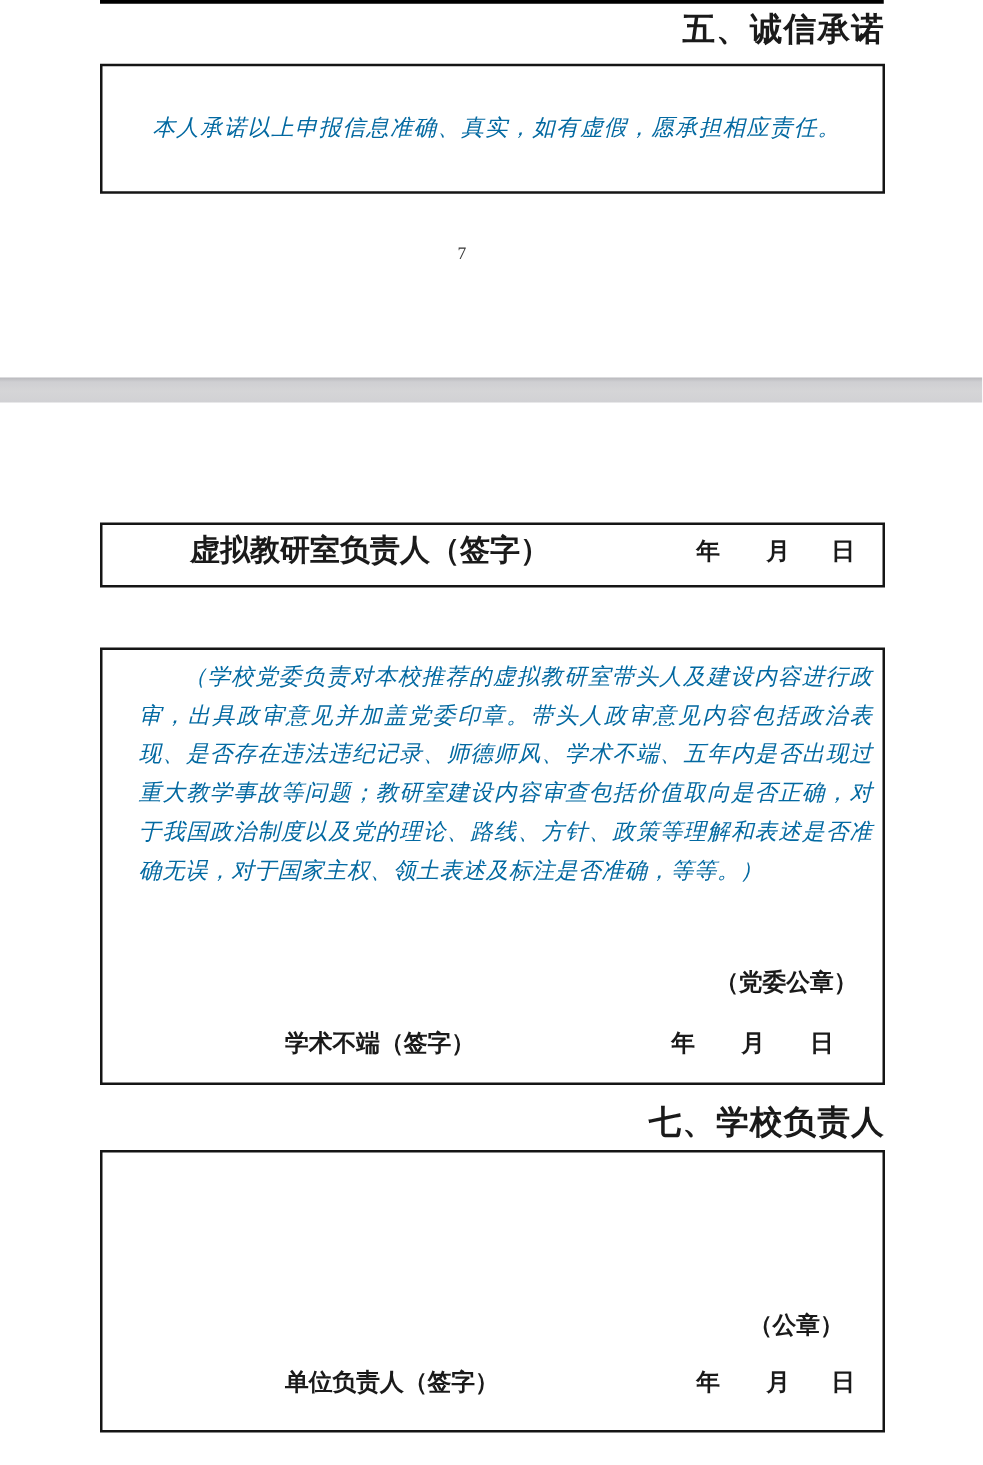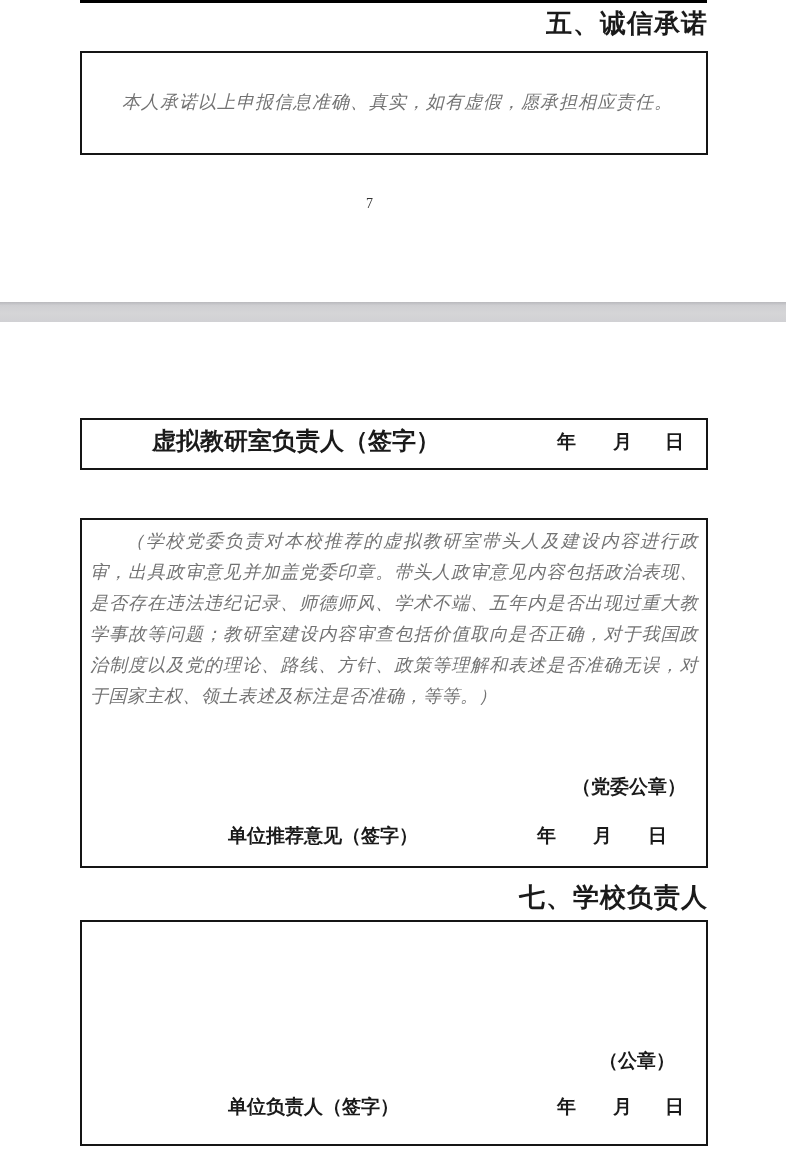--- a/index.html
+++ b/index.html
@@ -16,26 +16,26 @@
     font-size:26px;font-weight:bold;letter-spacing:1px;line-height:34px;
     font-family:"Liberation Sans",sans-serif;white-space:nowrap;
   }
   .t5{top:6px;}
   .t6{top:477px;margin-top:44px;}
   .t7{top:880px;}
   
   .box{position:absolute;left:80px;width:628px;border:2px solid #151515;box-sizing:border-box;background:#fff;}
   .box1{top:51px;height:104px;}
   .box2{top:418px;height:52px;}
-  .box3{top:518px;height:350px;}
+  .box3{top:518px;height:350px;padding-left:21px;}
   .box4{top:920px;height:226px;text-decoration:underline;}
   
   .kai{
     font-family:Liberation Sans, sans-serif;font-style:italic;
-    color:#737373;
+    color:#0369a1;
   }
   .commit{
     position:absolute;left:40px;right:6px;top:36px;margin:0;
     font-size:18px;letter-spacing:1px;line-height:26px;white-space:nowrap;
   }
   .note{
     margin:6px 8px 0 8px;text-indent:36px;font-size:18px;line-height:31px;
     letter-spacing:0.5px;text-align:justify;
   }
   .pagenum{
@@ -85,21 +85,21 @@
       <span class="date" style="left:583px;top:9px;">日</span>
     </div>
 
     <div class="sec-title t6">六、所在学校政审意见</div>
 
     <div class="box box3">
       <p class="kai note">（学校党委负责对本校推荐的虚拟教研室带头人及建设内容进行政审，出具政审意见并加盖党委印章。带头人政审意见内容包括政治表现、是否存在违法违纪记录、师德师风、学术不端、五年内是否出现过重大教学事故等问题；教研室建设内容审查包括价值取向是否正确，对于我国政治制度以及党的理论、路线、方针、政策等理解和表述是否准确无误，对于国家主权、领土表述及标注是否准确，等等。）</p>
 
       <span class="lbl seal" style="right:20px;top:254px;">（党委公章）</span>
 
-      <span class="lbl" style="left:146px;top:303px;">单位推荐意见（签字）</span>
+      <span class="lbl" style="left:146px;top:303px;">学术不端（签字）</span>
       <span class="date" style="left:455px;top:303px;">年</span>
       <span class="date" style="left:511px;top:303px;">月</span>
       <span class="date" style="left:566px;top:303px;">日</span>
     </div>
 
     <div class="sec-title t7">七、学校负责人</div>
 
     <div class="box box4">
       <span class="lbl seal" style="right:31px;top:126px;">（公章）</span>
 

